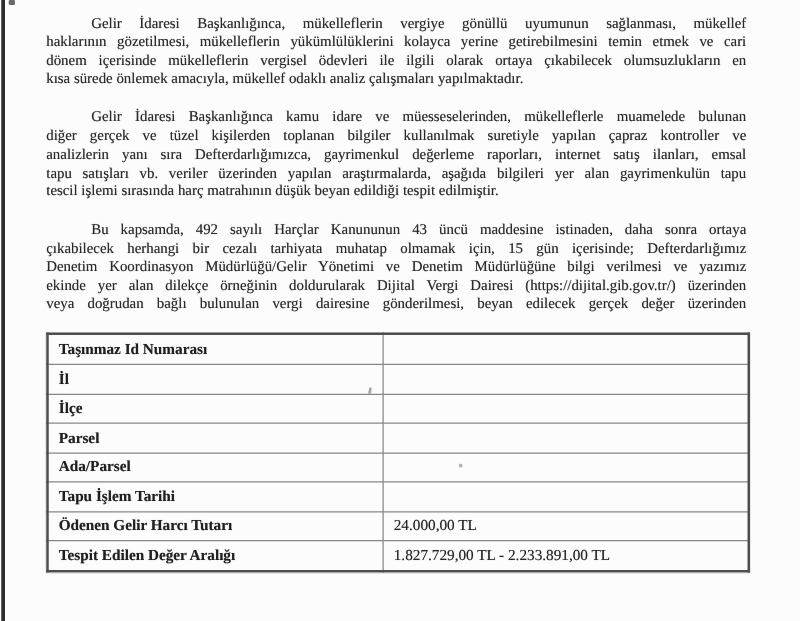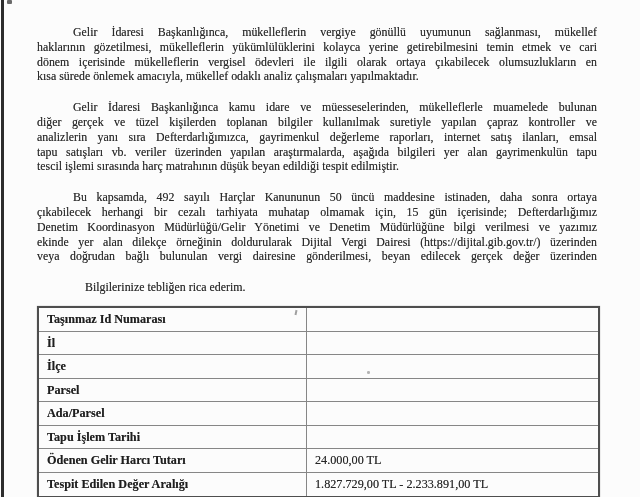--- a/index.html
+++ b/index.html
@@ -18,21 +18,21 @@
   .scan-edge {
     position: absolute; left: 1px; top: 0; width: 3px; height: 497px;
     background: #2d2d2d;
     filter: blur(0.4px);
   }
   .corner-speck {
     position: absolute; left: 7px; top: 0; width: 5px; height: 4px;
     background: #6a6a6a; border-radius: 1px; filter: blur(0.6px);
   }
   .content {
-    position: absolute; left: 37px; top: 25px; width: 560px;
+    position: absolute; left: 37px; top: 11px; width: 560px;
     font-size: 11.9px; line-height: 14.8px;
     text-shadow: 0 0 0.6px rgba(40,40,40,0.55);
   }
   .para { margin: 0 0 16px 0; }
   .ln {
     height: 14.8px;
     text-align: justify;
     text-align-last: justify;
     white-space: normal;
     overflow: visible;
@@ -90,28 +90,27 @@
 
     <div class="para">
       <div class="ln first">Gelir İdaresi Başkanlığınca kamu idare ve müesseselerinden, mükelleflerle muamelede bulunan</div>
       <div class="ln">diğer gerçek ve tüzel kişilerden toplanan bilgiler kullanılmak suretiyle yapılan çapraz kontroller ve</div>
       <div class="ln">analizlerin yanı sıra Defterdarlığımızca, gayrimenkul değerleme raporları, internet satış ilanları, emsal</div>
       <div class="ln">tapu satışları vb. veriler üzerinden yapılan araştırmalarda, aşağıda bilgileri yer alan gayrimenkulün tapu</div>
       <div class="ln last">tescil işlemi sırasında harç matrahının düşük beyan edildiği tespit edilmiştir.</div>
     </div>
 
     <div class="para">
-      <div class="ln first">Bu kapsamda, 492 sayılı Harçlar Kanununun 50 üncü maddesine istinaden, daha sonra ortaya</div>
+      <div class="ln first">Bu kapsamda, 492 sayılı Harçlar Kanununun 43 üncü maddesine istinaden, daha sonra ortaya</div>
       <div class="ln">çıkabilecek herhangi bir cezalı tarhiyata muhatap olmamak için, 15 gün içerisinde; Defterdarlığımız</div>
       <div class="ln">Denetim Koordinasyon Müdürlüğü/Gelir Yönetimi ve Denetim Müdürlüğüne bilgi verilmesi ve yazımız</div>
       <div class="ln">ekinde yer alan dilekçe örneğinin doldurularak Dijital Vergi Dairesi (https://dijital.gib.gov.tr/) üzerinden</div>
       <div class="ln">veya doğrudan bağlı bulunulan vergi dairesine gönderilmesi, beyan edilecek gerçek değer üzerinden</div>
     </div>
 
-    <div class="closing">Bilgilerinize tebliğen rica ederim.</div>
 
     <table class="prop">
       <tbody>
         <tr>
           <td class="lbl">Taşınmaz Id Numarası</td>
           <td class="val"></td>
         </tr>
         <tr>
           <td class="lbl">İl</td>
           <td class="val"></td>

